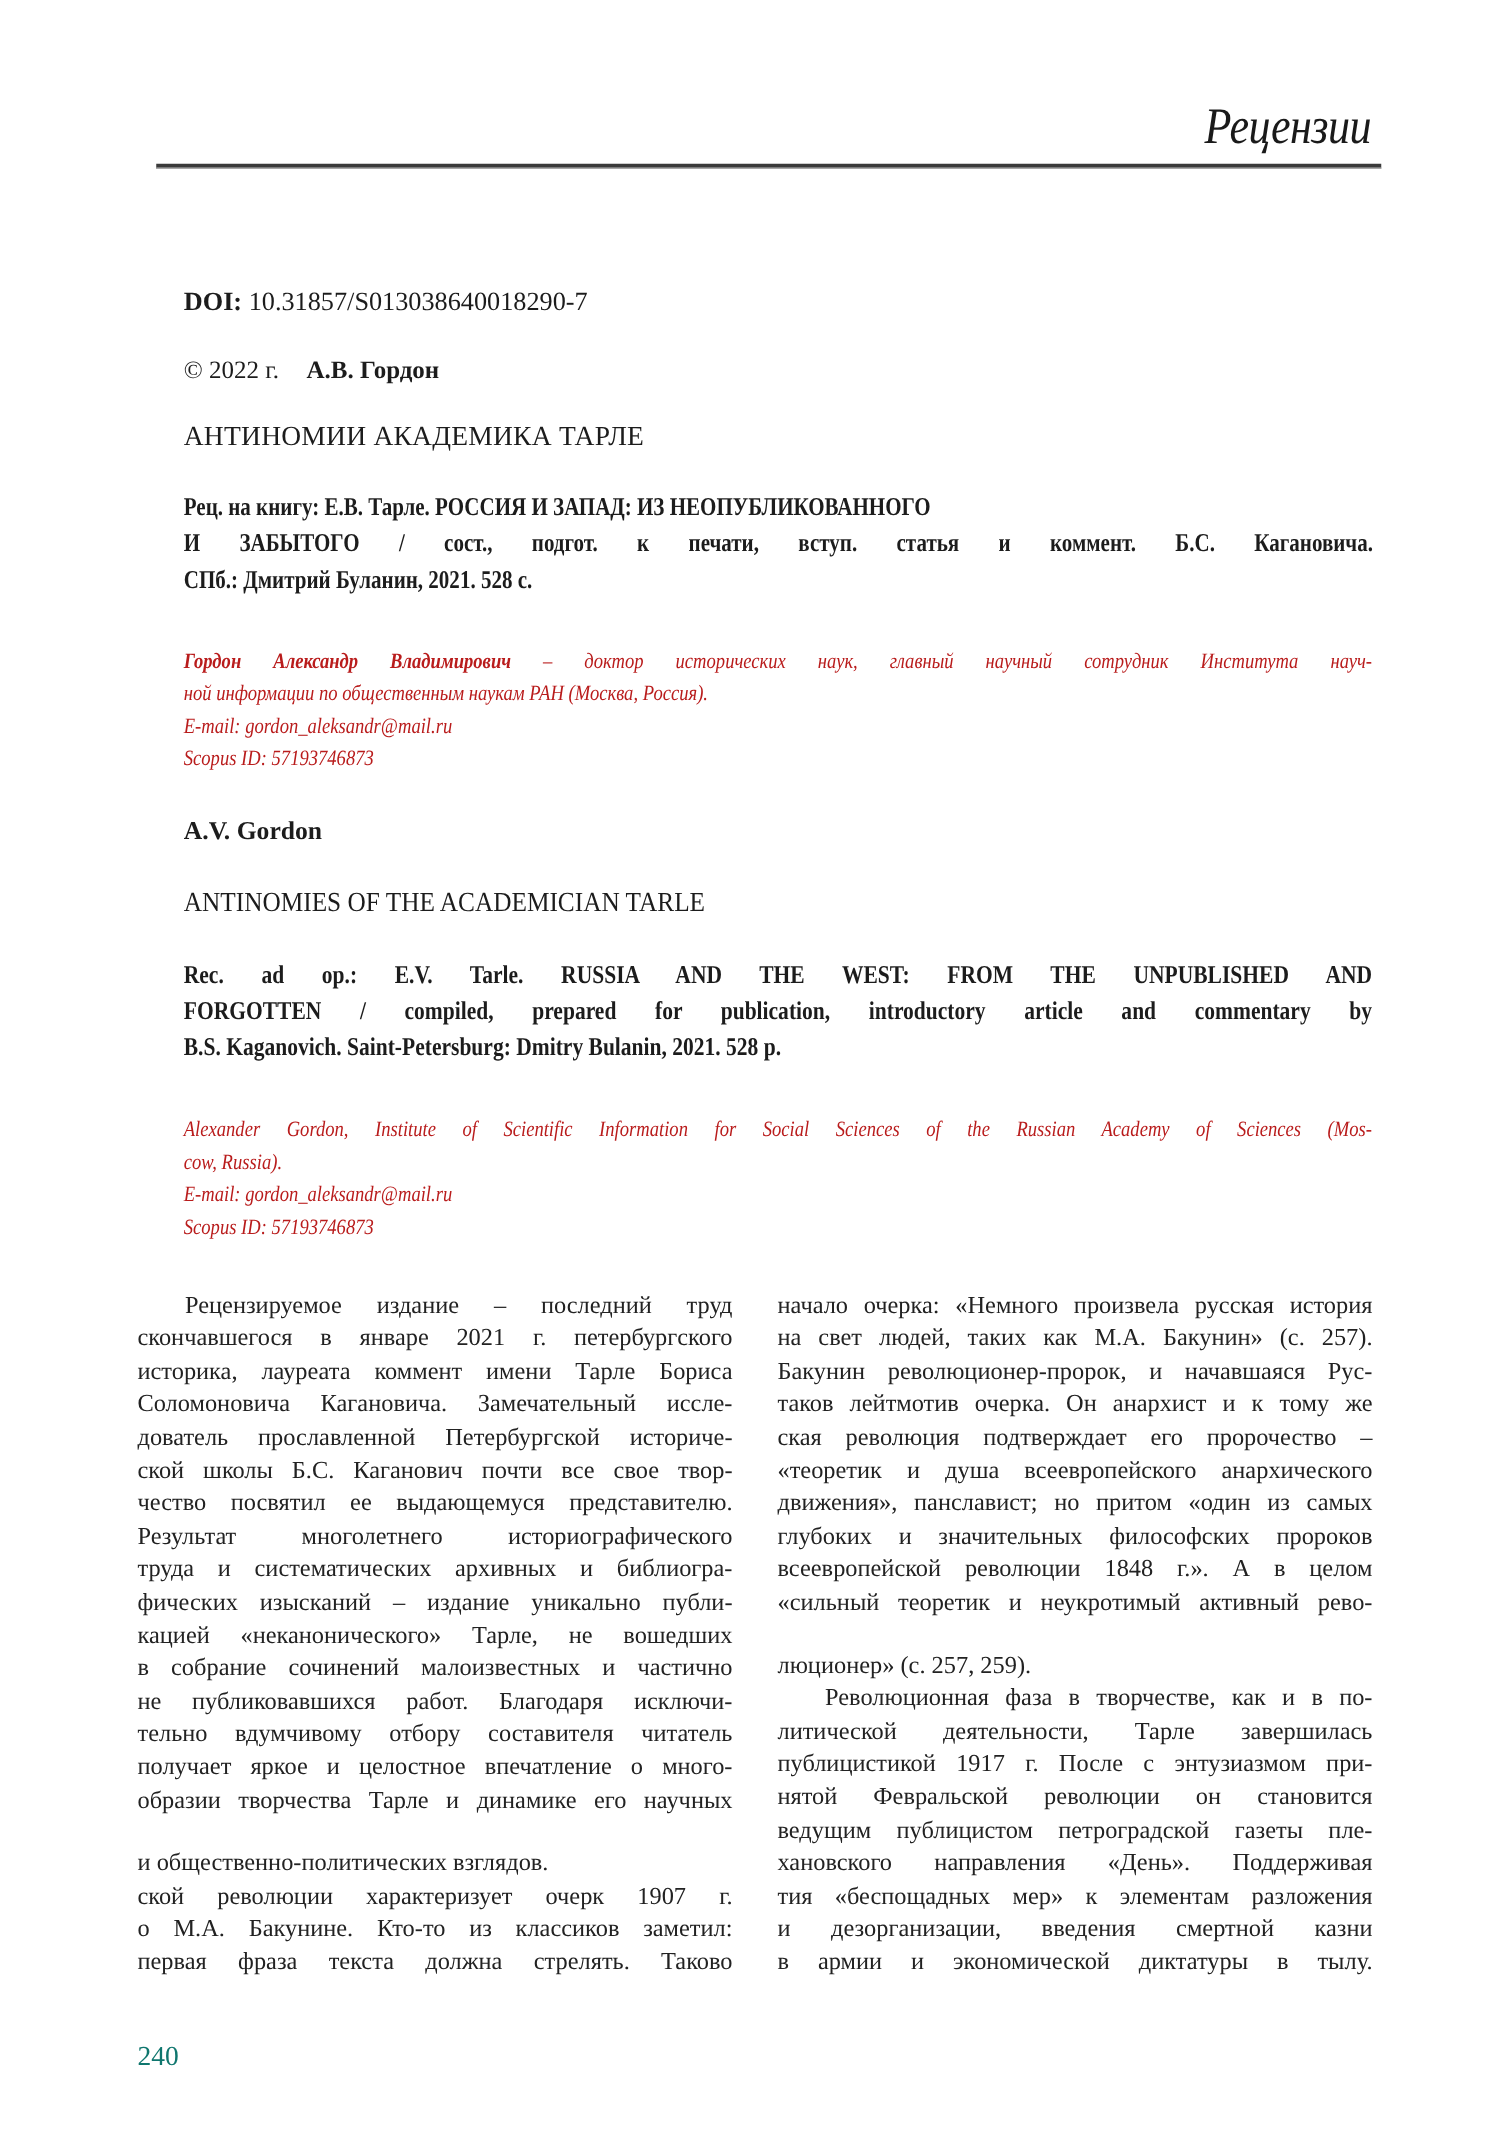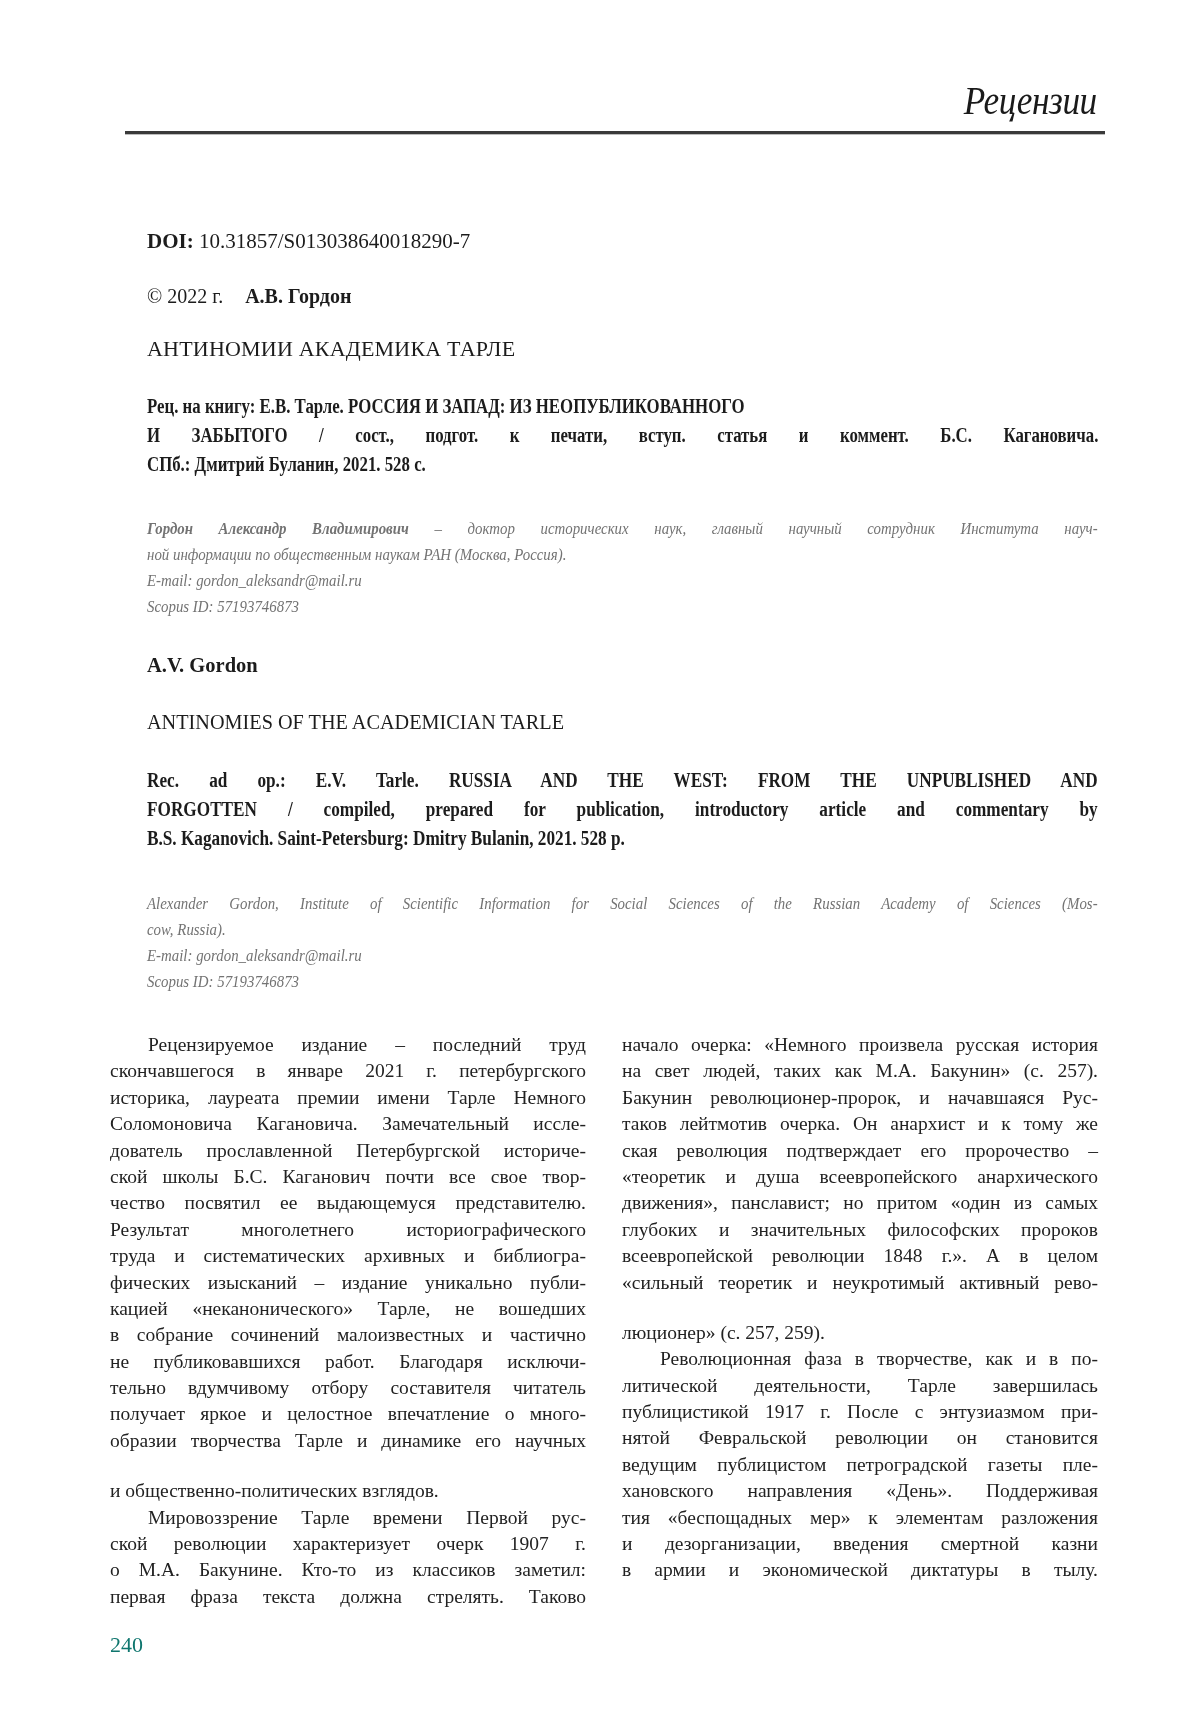--- a/index.html
+++ b/index.html
@@ -75,21 +75,21 @@
       transform: scaleX(0.82);
       transform-origin: left center;
       width: 122%;
     }
     .bookref-ru .line.last { text-align-last: left; }
     .bookref-ru .line.first { text-align-last: left; }
     .aff {
       font-style: italic;
       font-size: 17.5px;
       line-height: 26px;
-      color: #737373;
+      color: #b91c1c;
     }
     .aff-ru { top: 515px; }
     .aff .ln {
       display: block;
       transform: scaleX(0.85);
       transform-origin: left center;
       width: 117.6%;
       white-space: nowrap;
     }
     .aff .ln.just {
@@ -195,36 +195,35 @@
 <div class="front aff aff-en">
   <span class="ln just">Alexander Gordon, Institute of Scientific Information for Social Sciences of the Russian Academy of Sciences (Mos-</span>
   <span class="ln">cow, Russia).</span>
   <span class="ln">E-mail: gordon_aleksandr@mail.ru</span>
   <span class="ln">Scopus ID: 57193746873</span>
 </div>
 
 <div class="col col-left" id="col-left">
     <span class="ln indent" style="white-space: normal;">Рецензируемое издание – последний труд</span>
     <span class="ln" style="white-space: normal;">скончавшегося в январе 2021 г. петербургского</span>
-    <span class="ln" style="white-space: normal;">историка, лауреата премии имени Тарле Немного</span>
+    <span class="ln" style="white-space: normal;">историка, лауреата коммент имени Тарле Бориса</span>
     <span class="ln" style="white-space: normal;">Соломоновича Кагановича. Замечательный иссле-</span>
     <span class="ln" style="white-space: normal;">дователь прославленной Петербургской историче-</span>
     <span class="ln" style="white-space: normal;">ской школы Б.С. Каганович почти все свое твор-</span>
     <span class="ln" style="white-space: normal;">чество посвятил ее выдающемуся представителю.</span>
     <span class="ln" style="white-space: normal;">Результат многолетнего историографического</span>
     <span class="ln" style="white-space: normal;">труда и систематических архивных и библиогра-</span>
     <span class="ln" style="white-space: normal;">фических изысканий – издание уникально публи-</span>
     <span class="ln" style="white-space: normal;">кацией «неканонического» Тарле, не вошедших</span>
     <span class="ln" style="white-space: normal;">в собрание сочинений малоизвестных и частично</span>
     <span class="ln" style="white-space: normal;">не публиковавшихся работ. Благодаря исключи-</span>
     <span class="ln" style="white-space: normal;">тельно вдумчивому отбору составителя читатель</span>
     <span class="ln" style="white-space: normal;">получает яркое и целостное впечатление о много-</span>
     <span class="ln" style="white-space: normal;">образии творчества Тарле и динамике его научных</span>
     <span class="ln end">и общественно-политических взглядов.</span>
-    <span class="ln indent" style="white-space: normal;">Мировоззрение Тарле времени Первой рус-</span>
     <span class="ln" style="white-space: normal;">ской революции характеризует очерк 1907 г.</span>
     <span class="ln" style="white-space: normal;">о М.А. Бакунине. Кто-то из классиков заметил:</span>
     <span class="ln" style="white-space: normal;">первая фраза текста должна стрелять. Таково</span>
   </div>
 <div class="col col-right" id="col-right">
     <span class="ln" style="white-space: normal;">начало очерка: «Немного произвела русская история</span>
     <span class="ln" style="white-space: normal;">на свет людей, таких как М.А. Бакунин» (с. 257).</span>
     <span class="ln" style="white-space: normal;">Бакунин революционер-пророк, и начавшаяся Рус-</span>
     <span class="ln" style="white-space: normal;">таков лейтмотив очерка. Он анархист и к тому же</span>
     <span class="ln" style="white-space: normal;">ская революция подтверждает его пророчество –</span>

